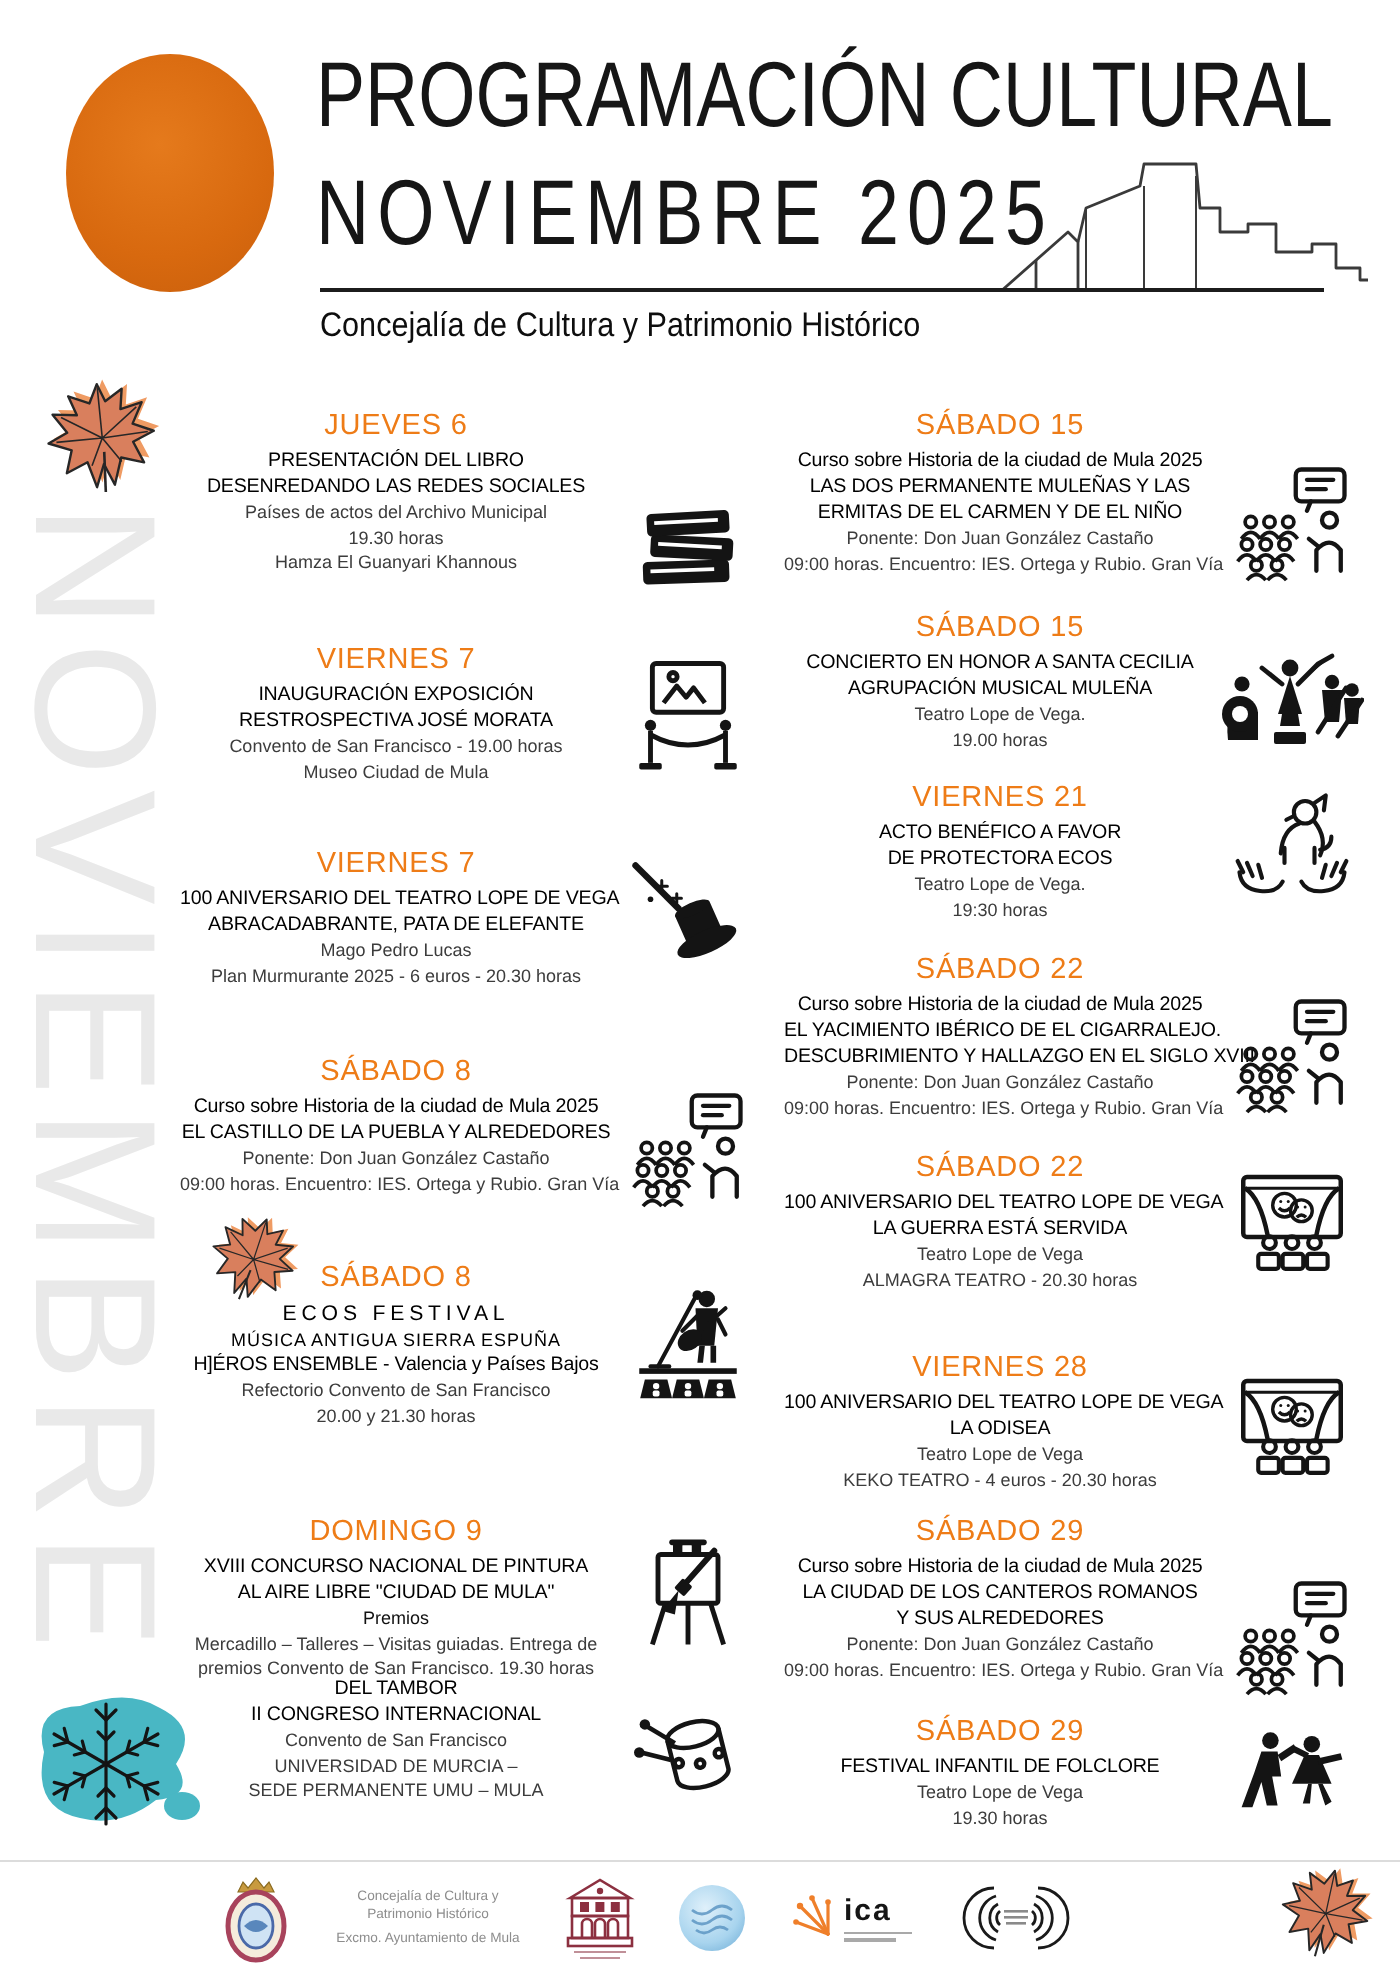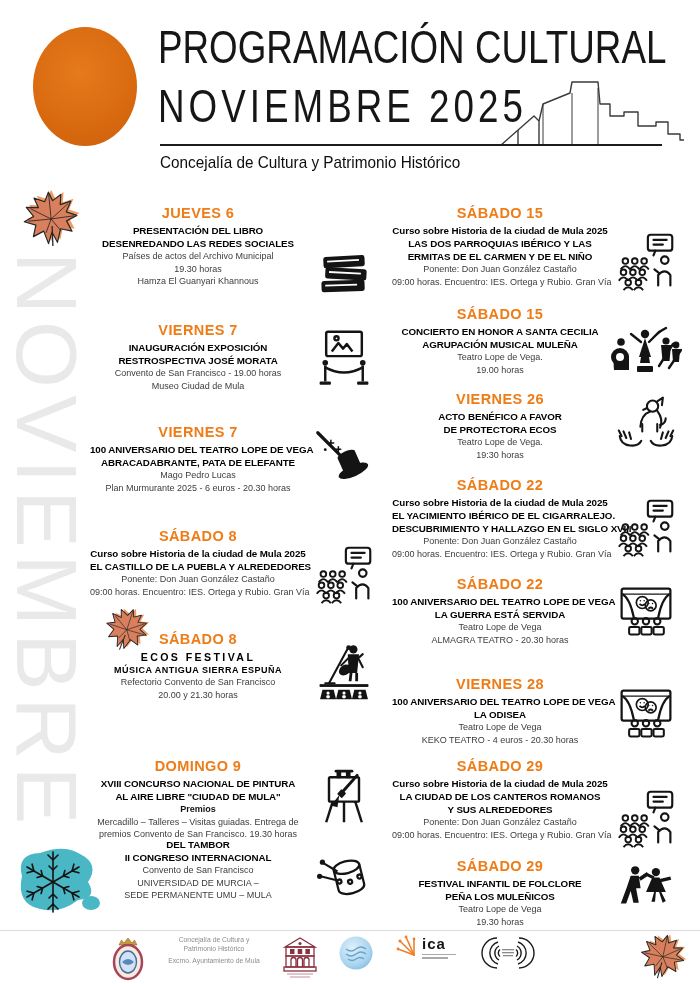--- a/index.html
+++ b/index.html
@@ -14,30 +14,30 @@
   .ht1{top:20px}
   .ht2{top:79px;letter-spacing:5px}
   .hline{position:absolute;left:160px;top:144px;width:502px;height:2px;background:#1c1c1c}
   .hsub{position:absolute;left:160px;top:153px;font-size:17px;font-weight:500;white-space:nowrap;
         transform:scaleX(.9);transform-origin:left top;color:#0e0e0e}
   
   .sideword{position:absolute;left:4px;top:252px;writing-mode:vertical-rl;text-orientation:mixed;
             font-size:86px;font-weight:400;letter-spacing:7px;color:#e9e9e9;line-height:1;white-space:nowrap}
   
   .evt{position:absolute;width:216px;text-align:center}
-  .edate{color:#ee7c17;font-size:14.5px;font-weight:700;letter-spacing:.4px;margin-bottom:3px;white-space:nowrap}
-  .eh{font-size:9.8px;font-weight:700;letter-spacing:-.1px;line-height:1.34;white-space:nowrap;color:#000}
+  .edate{color:#ee7c17;font-size:14.5px;font-weight:400;letter-spacing:.4px;margin-bottom:3px;white-space:nowrap}
+  .eh{font-size:9.8px;font-weight:400;letter-spacing:-.1px;line-height:1.34;white-space:nowrap;color:#000}
   .eh-sp{letter-spacing:2.4px;font-size:10.6px}
   .eh-sm{font-size:9px;letter-spacing:.5px}
   .ed{font-size:9px;color:#3c3c3c;line-height:1.4;white-space:nowrap}
-  .edb{font-weight:700;color:#111}
+  .edb{font-weight:400;color:#111}
   .evicon{position:absolute;left:224px;width:60px;height:60px}
   
   .fline{position:absolute;left:0;top:930px;width:700px;height:1px;background:#dcdcdc}
-  .footer{position:absolute;left:110px;top:935px;height:48px;display:flex;align-items:flex-start;gap:20px}
+  .footer{position:absolute;left:110px;top:935px;height:48px;display:flex;align-items:center;gap:20px}
   .orgtext{font-size:6.8px;color:#8d8d8d;line-height:1.35;text-align:center;width:96px}
   .orgtext .l3{margin-top:3px}
   .ica{display:flex;align-items:flex-end;gap:2px}
   .icaword{font-size:15px;font-weight:800;letter-spacing:1px;line-height:1;color:#151515;display:block}
   .icabar{width:34px;height:1.6px;background:#a9a9a9;margin-top:2.2px}
   .icabar.short{width:26px}
   svg{display:block}
   .symhide{position:absolute;width:0;height:0;overflow:hidden}
 </style>
 </head>
@@ -340,20 +340,21 @@
   <div class="ed">09:00 horas. Encuentro: IES. Ortega y Rubio. Gran Vía</div>
   <svg class="evicon" style="top:16px" viewBox="0 0 64 64">
       <use href="#sym-lecture"></use>
     </svg>
 </div>
 
 <div class="evt" style="left:90px;top:631px">
   <div class="edate">SÁBADO 8</div>
   <div class="eh eh-sp">ECOS FESTIVAL</div>
   <div class="eh eh-sm">MÚSICA ANTIGUA SIERRA ESPUÑA</div>
+  <div class="eh">H]ÉROS ENSEMBLE - Valencia y Países Bajos</div>
   <div class="ed">Refectorio Convento de San Francisco</div>
   <div class="ed">20.00 y 21.30 horas</div>
   <svg class="evicon" style="top:8px;height:64px" viewBox="0 0 64 64">
       <use href="#sym-musician"></use>
     </svg>
 </div>
 
 <div class="evt" style="left:90px;top:758px">
   <div class="edate">DOMINGO 9</div>
   <div class="eh">XVIII CONCURSO NACIONAL DE PINTURA</div>
@@ -373,42 +374,42 @@
   <div class="ed">UNIVERSIDAD DE MURCIA –</div>
   <div class="ed">SEDE PERMANENTE UMU – MULA</div>
   <svg class="evicon" style="top:12px" viewBox="0 0 64 64">
       <use href="#sym-drum"></use>
     </svg>
 </div>
 
 <div class="evt" style="left:392px;top:205px">
   <div class="edate">SÁBADO 15</div>
   <div class="eh">Curso sobre Historia de la ciudad de Mula 2025</div>
-  <div class="eh">LAS DOS PARROQUIAS IBÉRICO Y LAS</div>
+  <div class="eh">LAS DOS PERMANENTE MULEÑAS Y LAS</div>
   <div class="eh">ERMITAS DE EL CARMEN Y DE EL NIÑO</div>
   <div class="ed">Ponente: Don Juan González Castaño</div>
   <div class="ed">09:00 horas. Encuentro: IES. Ortega y Rubio. Gran Vía</div>
   <svg class="evicon" style="top:26px" viewBox="0 0 64 64">
       <use href="#sym-lecture"></use>
     </svg>
 </div>
 
 <div class="evt" style="left:392px;top:306px">
   <div class="edate">SÁBADO 15</div>
   <div class="eh">CONCIERTO EN HONOR A SANTA CECILIA</div>
   <div class="eh">AGRUPACIÓN MUSICAL MULEÑA</div>
   <div class="ed">Teatro Lope de Vega.</div>
   <div class="ed">19.00 horas</div>
   <svg class="evicon" style="top:20px;left:216px;width:74px;height:52px" viewBox="0 0 74 52">
       <use href="#sym-orchestra"></use>
     </svg>
 </div>
 
 <div class="evt" style="left:392px;top:391px">
-  <div class="edate">VIERNES 26</div>
+  <div class="edate">VIERNES 21</div>
   <div class="eh">ACTO BENÉFICO A FAVOR</div>
   <div class="eh">DE PROTECTORA ECOS</div>
   <div class="ed">Teatro Lope de Vega.</div>
   <div class="ed">19:30 horas</div>
   <svg class="evicon" style="top:2px" viewBox="0 0 64 64">
       <use href="#sym-dog"></use>
     </svg>
 </div>
 
 <div class="evt" style="left:392px;top:477px">
@@ -453,21 +454,20 @@
   <div class="ed">Ponente: Don Juan González Castaño</div>
   <div class="ed">09:00 horas. Encuentro: IES. Ortega y Rubio. Gran Vía</div>
   <svg class="evicon" style="top:30px" viewBox="0 0 64 64">
       <use href="#sym-lecture"></use>
     </svg>
 </div>
 
 <div class="evt" style="left:392px;top:858px">
   <div class="edate">SÁBADO 29</div>
   <div class="eh">FESTIVAL INFANTIL DE FOLCLORE</div>
-  <div class="eh">PEÑA LOS MULEÑICOS</div>
   <div class="ed">Teatro Lope de Vega</div>
   <div class="ed">19.30 horas</div>
   <svg class="evicon" style="top:6px;height:54px" viewBox="0 0 64 60">
       <use href="#sym-dancers"></use>
     </svg>
 </div>
 
 <div class="fline"></div>
 <div class="footer">
   <svg width="36" height="46" viewBox="0 0 36 46">

